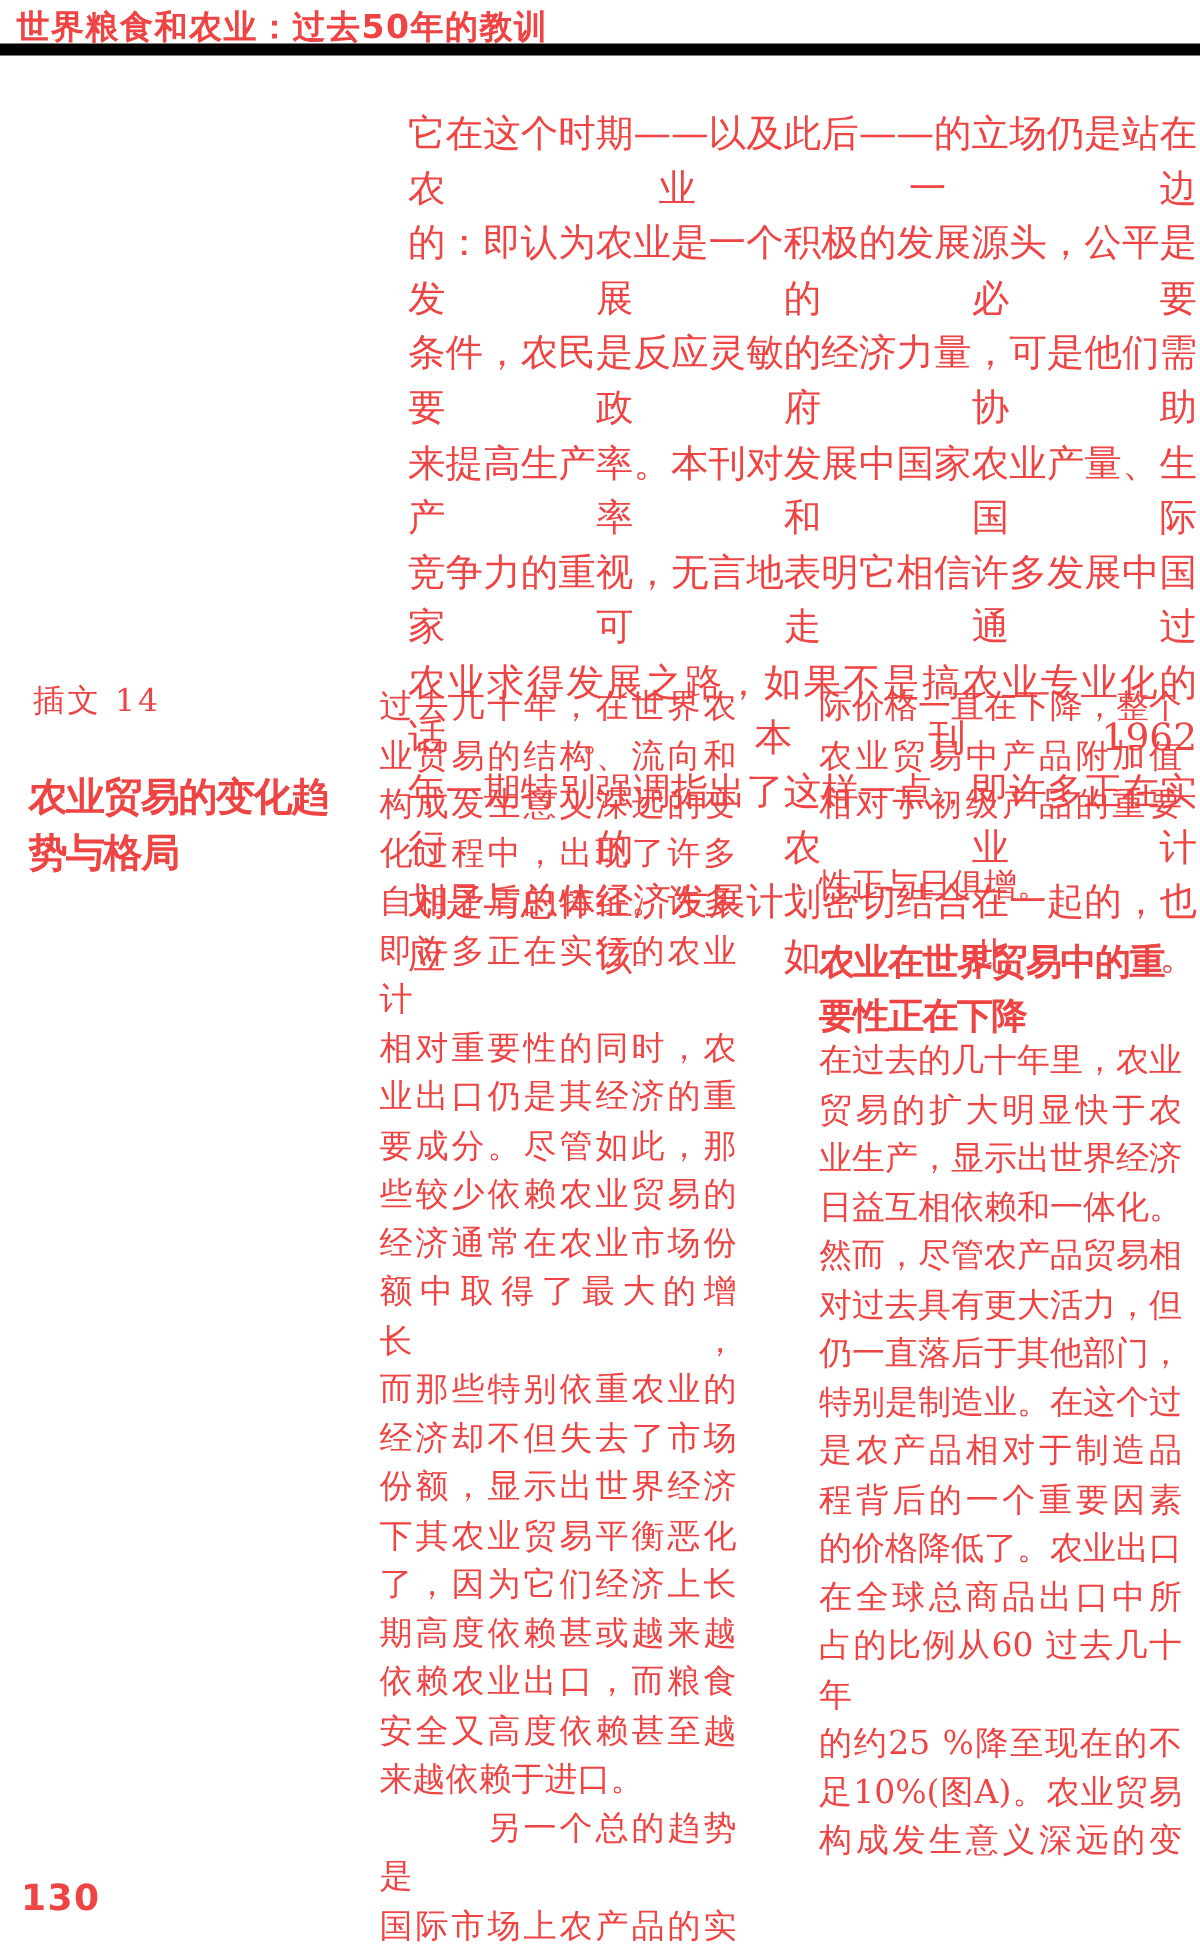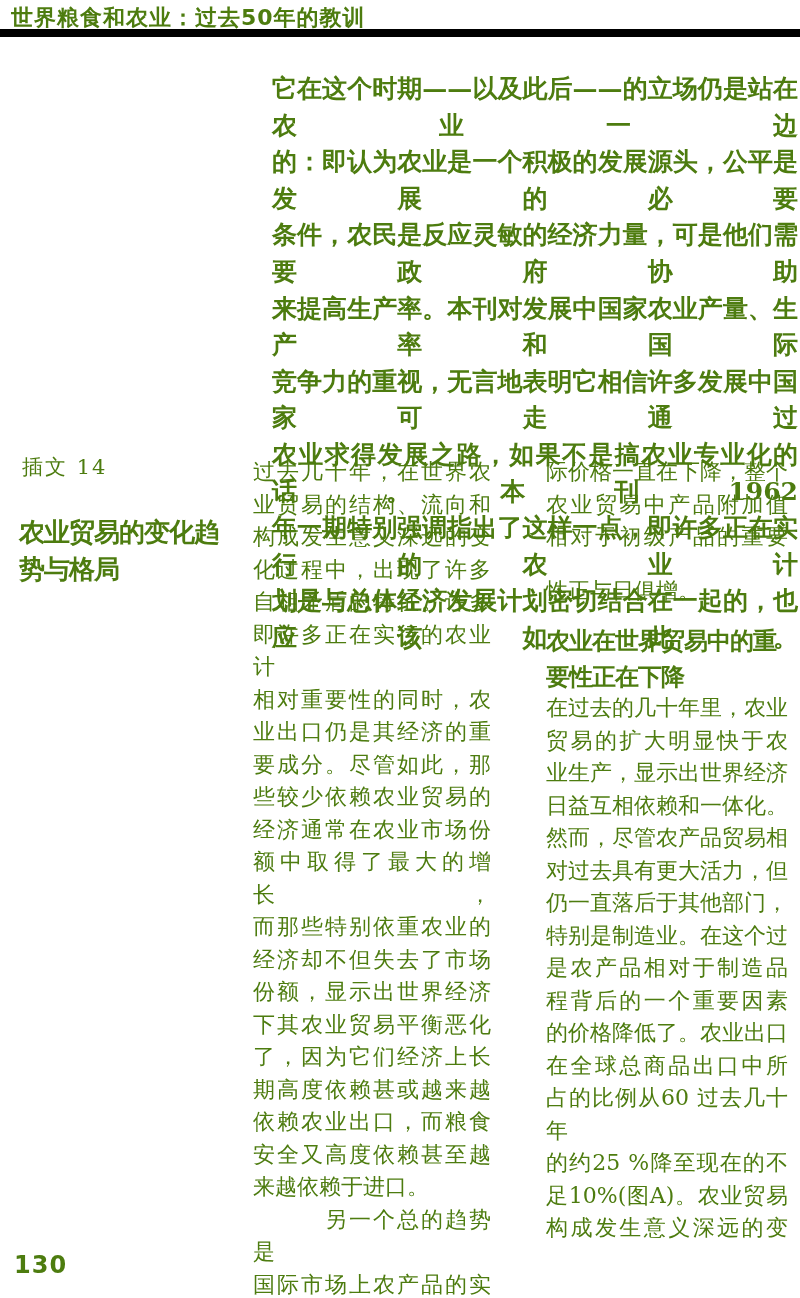--- a/index.html
+++ b/index.html
@@ -2,21 +2,21 @@
 <html><head>
 <meta charset="utf-8">
 <style>
   * { margin: 0; padding: 0; box-sizing: border-box; }
   html, body { background: #ffffff; }
   .page {
     position: relative;
     width: 800px;
     height: 1298px;
     background: #ffffff;
-    color: #4d7c0f;
+    color: #ef4444;
     overflow: hidden;
     font-family: "DejaVu Serif", "Liberation Serif", serif;
   }
   .sans { font-family: "DejaVu Sans", "Liberation Sans", sans-serif; }
 
   .header-title {
     position: absolute;
     left: 11px; top: 3px;
     font-size: 22px;
     font-weight: bold;
@@ -30,21 +30,21 @@
     background: #000000;
   }
 
   .intro {
     position: absolute;
     left: 272px; top: 71px;
     width: 526px;
     font-size: 25px;
     line-height: 36.6px;
   }
-  .intro .line { text-align: justify; text-align-last: justify; text-justify: inter-character; font-weight: bold; }
+  .intro .line { text-align: justify; text-align-last: justify; text-justify: inter-character; }
 
   .box-label {
     position: absolute;
     left: 22px; top: 453px;
     font-size: 21px;
     letter-spacing: 2px;
     white-space: nowrap;
   }
   .box-title {
     position: absolute;

